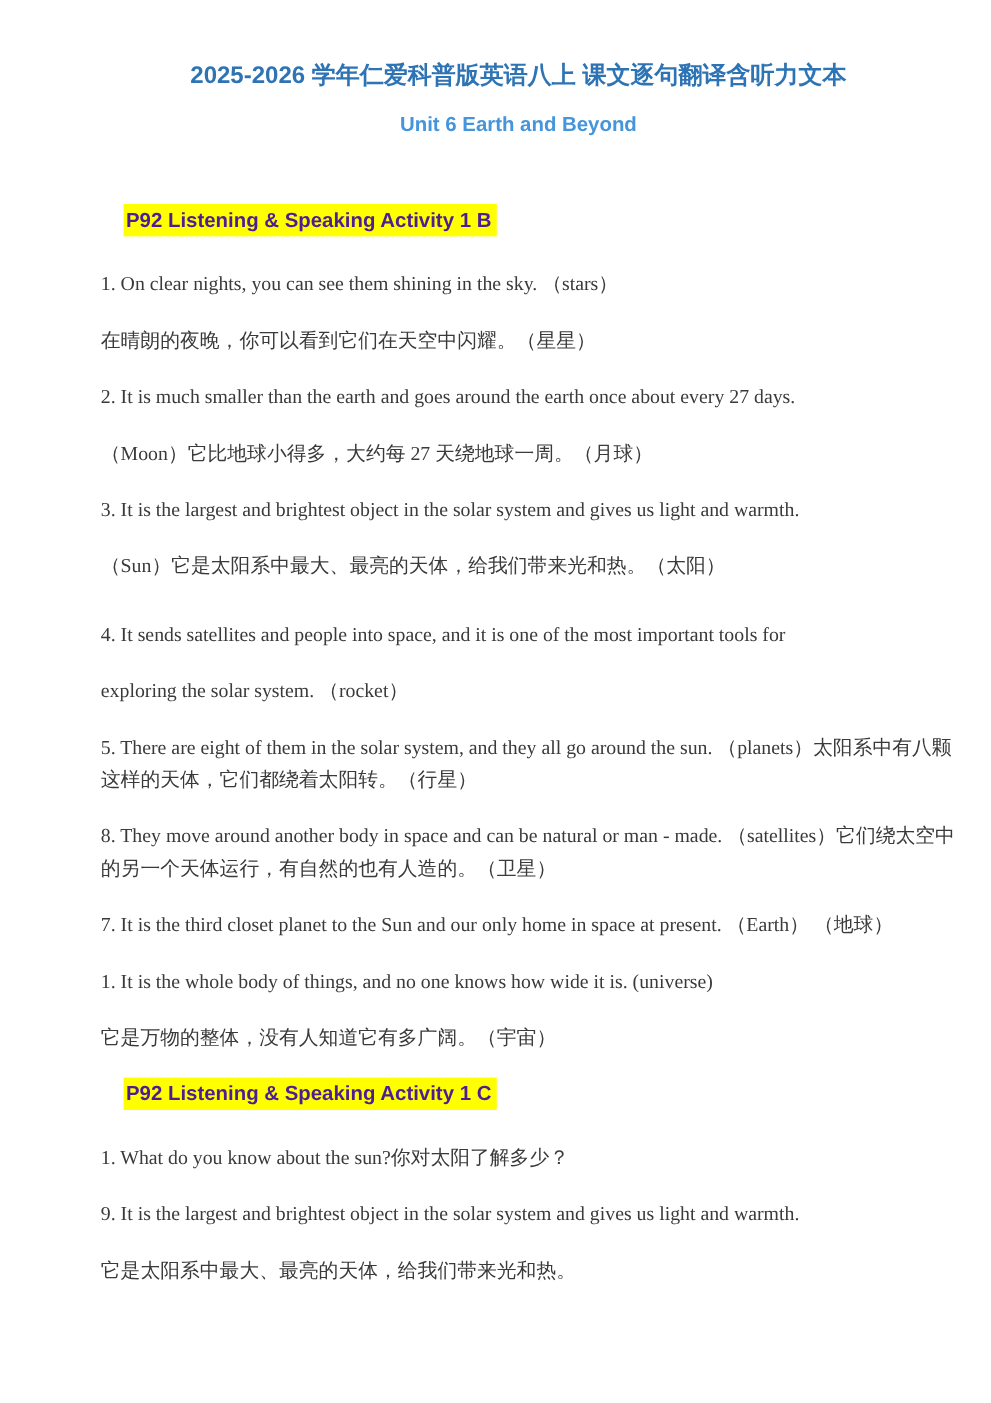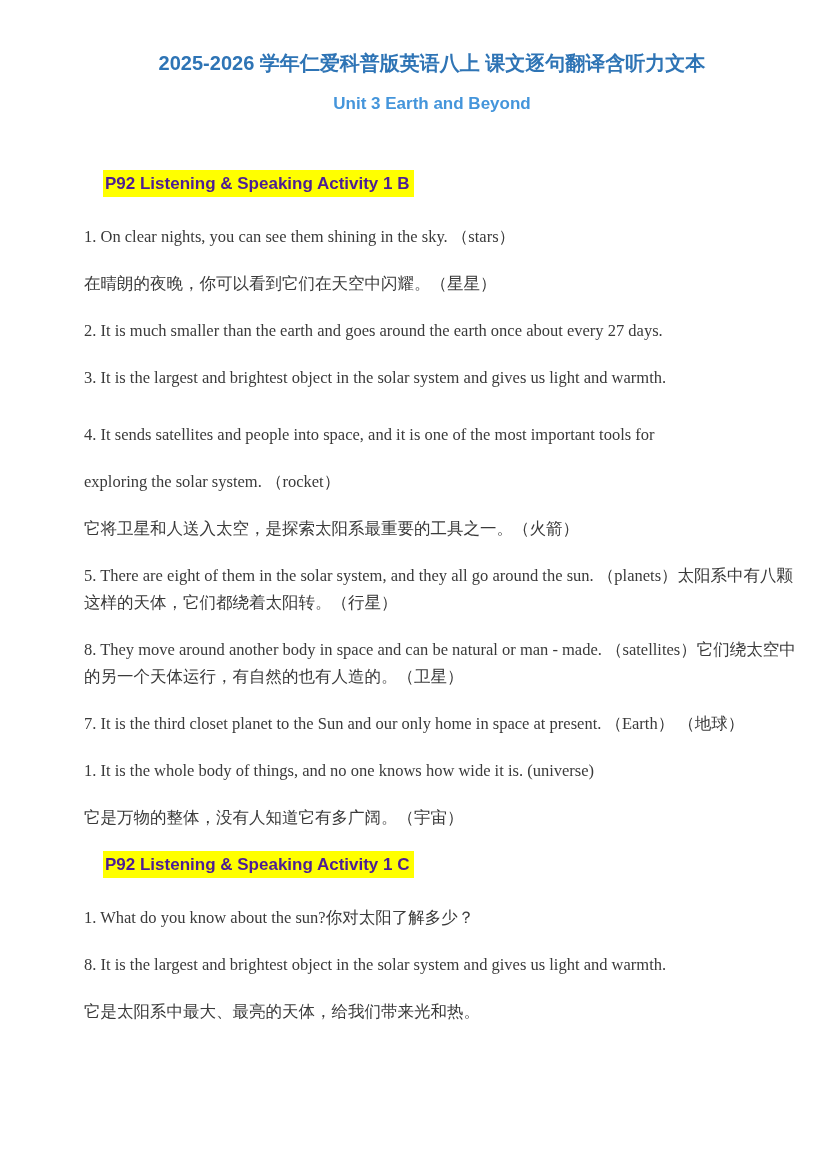--- a/index.html
+++ b/index.html
@@ -61,42 +61,43 @@
     line-height: 47px;
     margin-bottom: 10px;
   }
 </style>
 </head>
 <body>
 
 <div class="page">
 
   <h1 class="doc-title">2025-2026 学年仁爱科普版英语八上 课文逐句翻译含听力文本</h1>
-  <h2 class="doc-subtitle">Unit 3 Earth and Beyond</h2>
+  <h2 class="doc-subtitle">Unit 6 Earth and Beyond</h2>
 
   <div class="section">
     <div class="section-heading first">
       <span class="hl">P92 Listening &amp; Speaking Activity 1 B</span>
     </div>
     <p class="para">1. On clear nights, you can see them shining in the sky. （stars）</p>
     <p class="para">在晴朗的夜晚，你可以看到它们在天空中闪耀。（星星）</p>
     <p class="para">2. It is much smaller than the earth and goes around the earth once about every 27 days.</p>
+    <p class="para">（Moon）它比地球小得多，大约每 27 天绕地球一周。（月球）</p>
     <p class="para">3. It is the largest and brightest object in the solar system and gives us light and warmth.</p>
+    <p class="para">（Sun）它是太阳系中最大、最亮的天体，给我们带来光和热。（太阳）</p>
     <p class="para para--double">4. It sends satellites and people into space, and it is one of the most important tools for
 exploring the solar system. （rocket）</p>
-    <p class="para">它将卫星和人送入太空，是探索太阳系最重要的工具之一。（火箭）</p>
     <p class="para">5. There are eight of them in the solar system, and they all go around the sun. （planets）太阳系中有八颗这样的天体，它们都绕着太阳转。（行星）</p>
     <p class="para">8. They move around another body in space and can be natural or man - made. （satellites）它们绕太空中的另一个天体运行，有自然的也有人造的。（卫星）</p>
     <p class="para">7. It is the third closet planet to the Sun and our only home in space at present. （Earth） （地球）</p>
     <p class="para">1. It is the whole body of things, and no one knows how wide it is. (universe)</p>
     <p class="para">它是万物的整体，没有人知道它有多广阔。（宇宙）</p>
   </div>
 
   <div class="section">
     <div class="section-heading">
       <span class="hl">P92 Listening &amp; Speaking Activity 1 C</span>
     </div>
     <p class="para">1. What do you know about the sun?你对太阳了解多少？</p>
-    <p class="para">8. It is the largest and brightest object in the solar system and gives us light and warmth.</p>
+    <p class="para">9. It is the largest and brightest object in the solar system and gives us light and warmth.</p>
     <p class="para">它是太阳系中最大、最亮的天体，给我们带来光和热。</p>
   </div>
 
 </div>
 
 </body></html>

